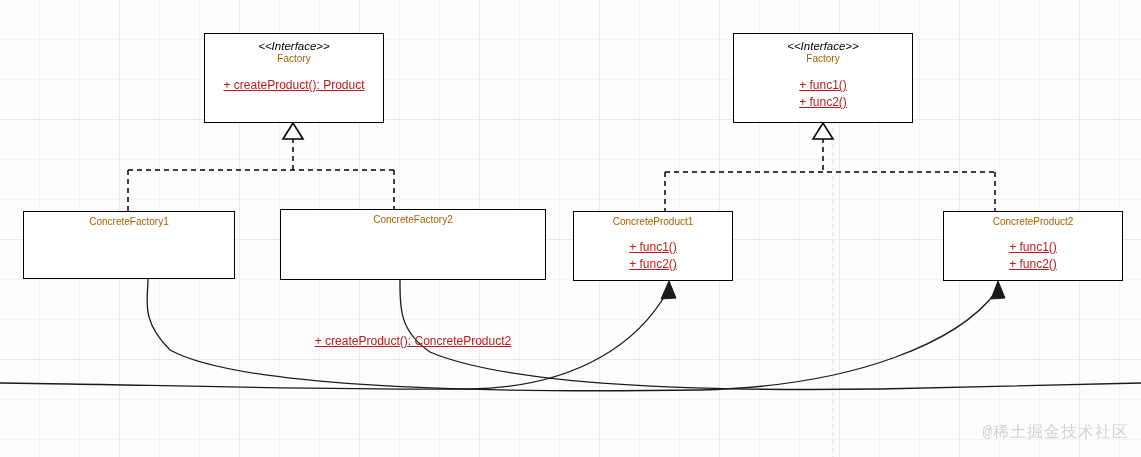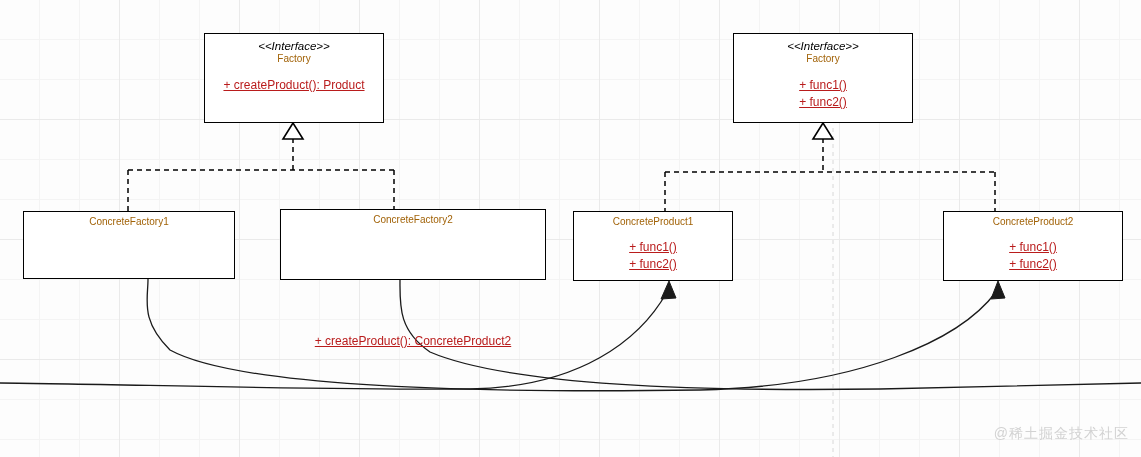--- a/index.html
+++ b/index.html
@@ -72,24 +72,24 @@
     font-size: 12px;
     color: #b91c1c;
     line-height: 1.42;
     white-space: nowrap;
     text-decoration: underline;
   }
   .watermark {
     position: absolute;
     right: 12px;
     bottom: 14px;
-    font-size: 14px;
+    font-size: 16px;
     color: #d2d2d2;
     letter-spacing: 1px;
-    font-family: Liberation Sans, sans-serif;
+    font-family: Liberation Mono, monospace;
     user-select: none;
   }
 </style>
 </head>
 <body>
 
 <div id="canvas">
 
   <svg id="edges" viewBox="0 0 1141 457" width="1141" height="457">
 

